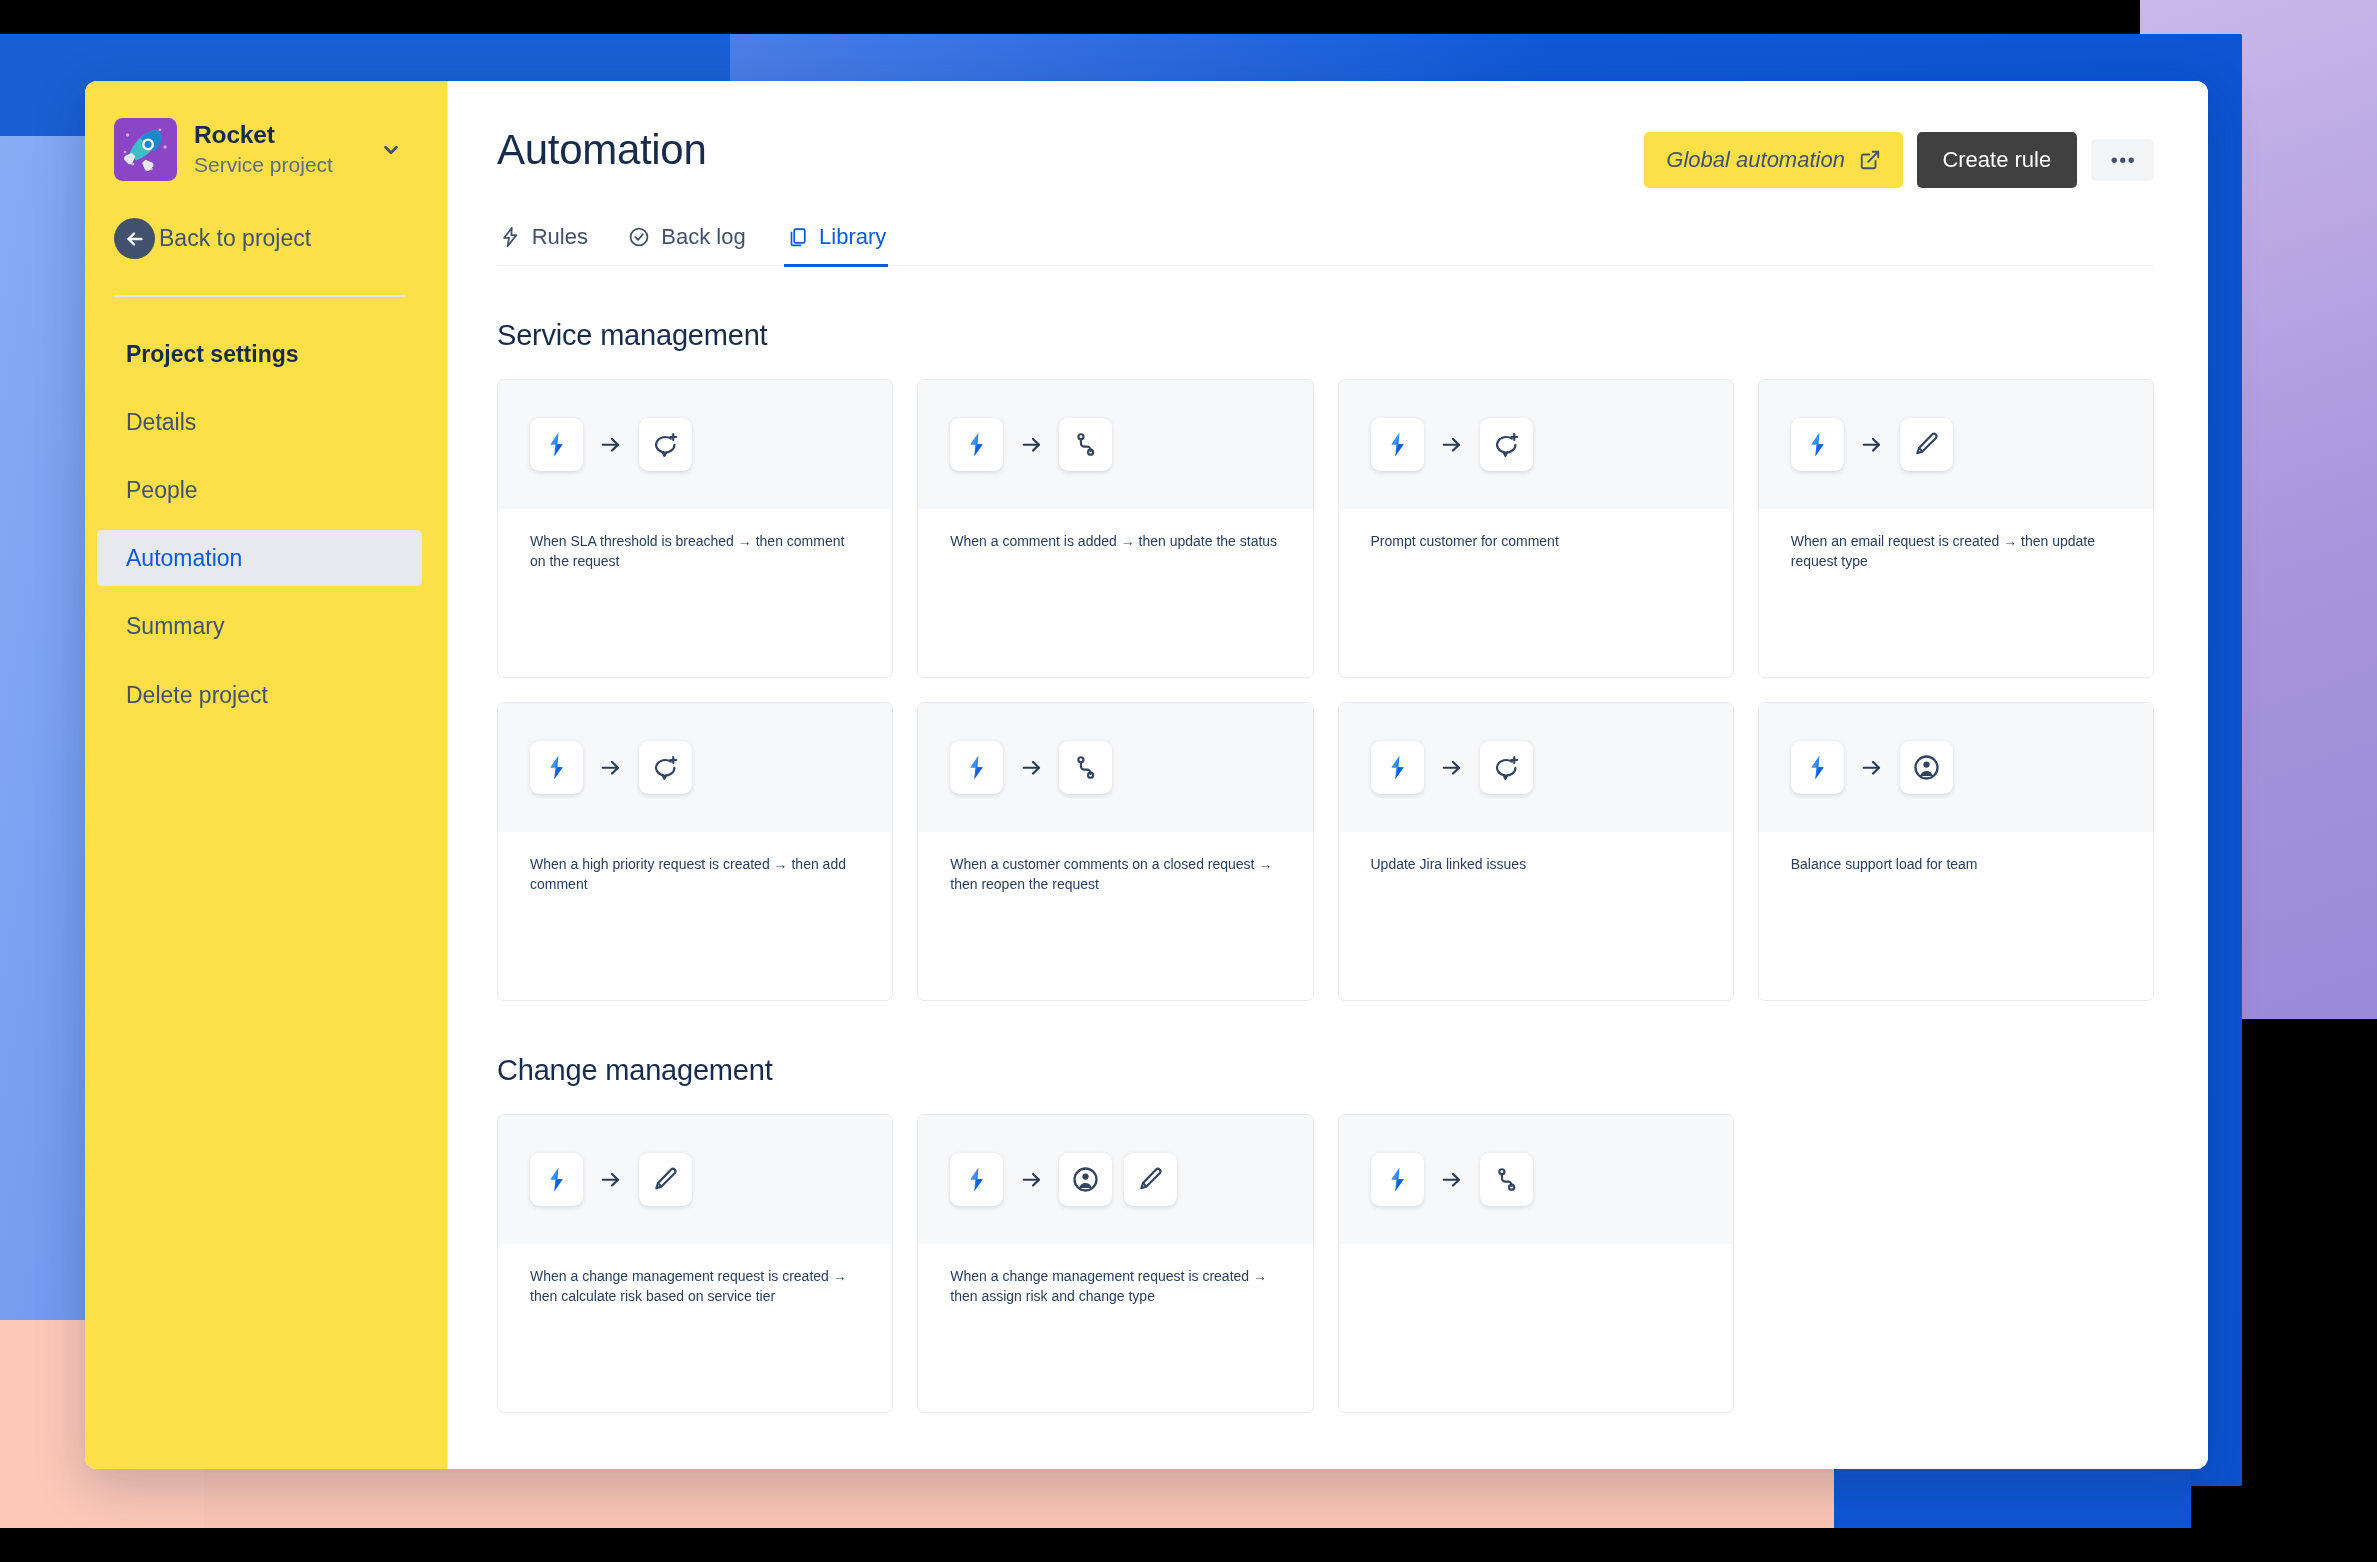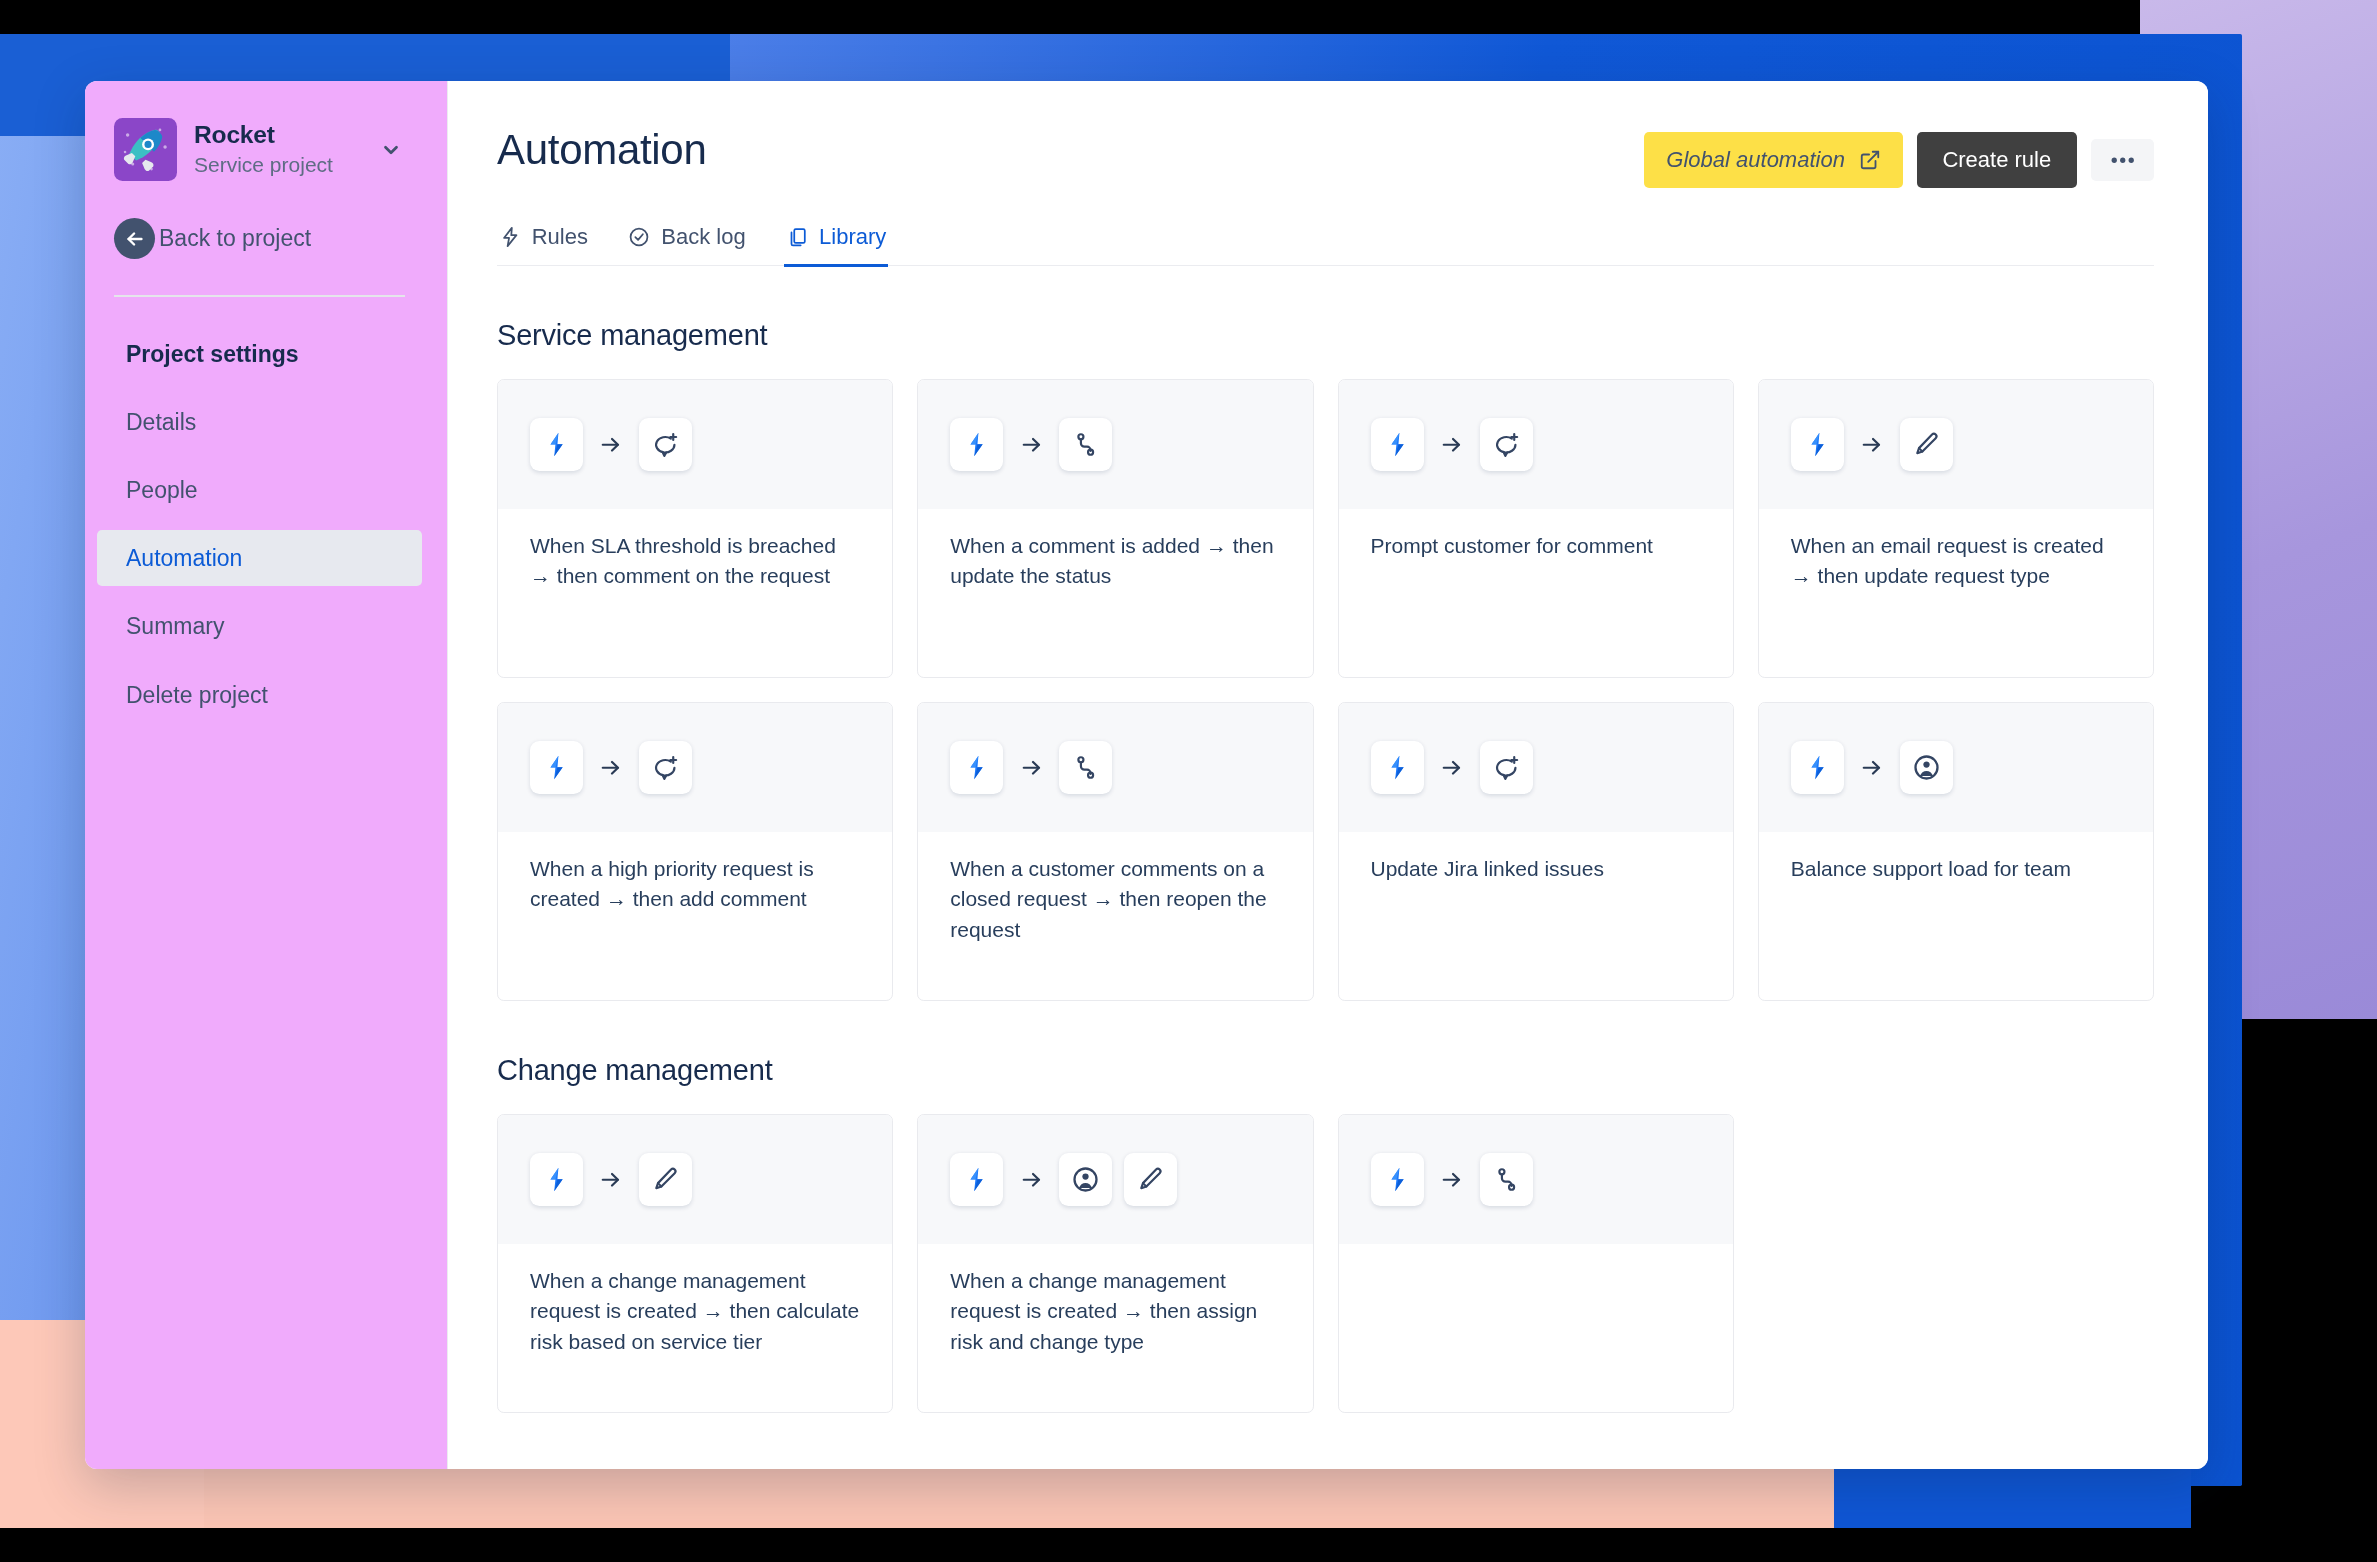--- a/index.html
+++ b/index.html
@@ -73,21 +73,21 @@
     border-radius: 12px;
     box-shadow: 0 15.3px 51px rgba(9, 30, 66, 0.22);
     overflow: hidden;
     display: flex;
   }
 
   
   #sidebar {
     width: 363px;
     flex: 0 0 363px;
-    background: #f0abfc;
+    background: #fde047;
     border-right: 0.8px solid #ebecf0;
     padding: 37px 13px 0 0;
   }
 
   .project-header {
     display: flex;
     align-items: center;
     padding: 0 29px 0 29px;
     gap: 17px;
   }
@@ -304,21 +304,21 @@
     display: flex;
     align-items: center;
     justify-content: center;
     width: 32px;
     flex: 0 0 32px;
   }
 
   .card-body { padding: 22px 32px 29px 32px; }
 
   .card-title {
-    font-size: 21px;
+    font-size: 14px;
     line-height: 1.45;
     color: #283e5c;
   }
 </style>
 </head>
 <body>
 
 <div id="stage">
 
   <div class="deco deco-purple-tr"></div>

